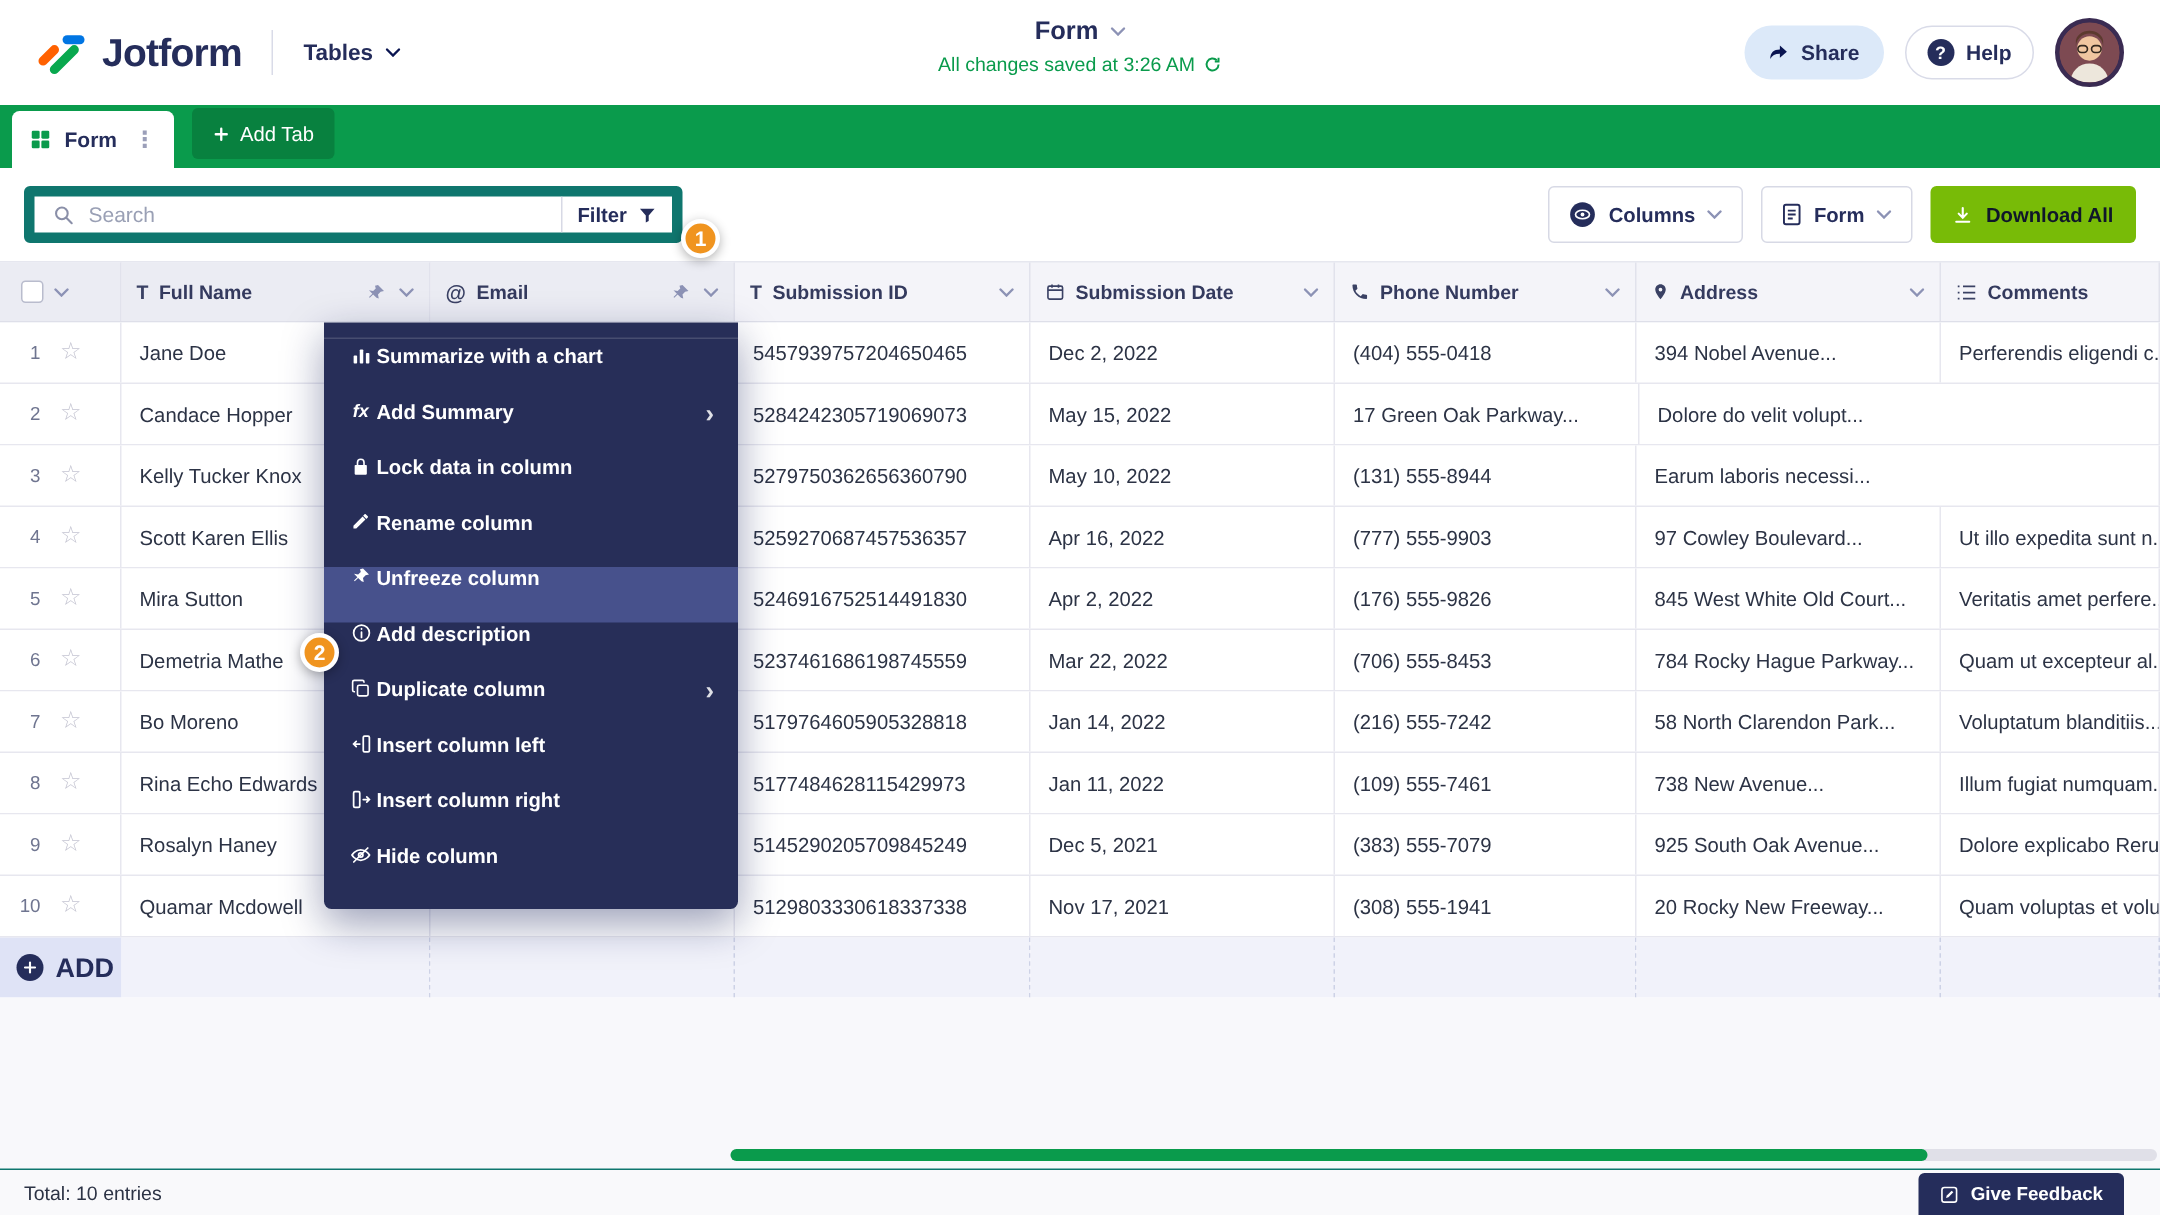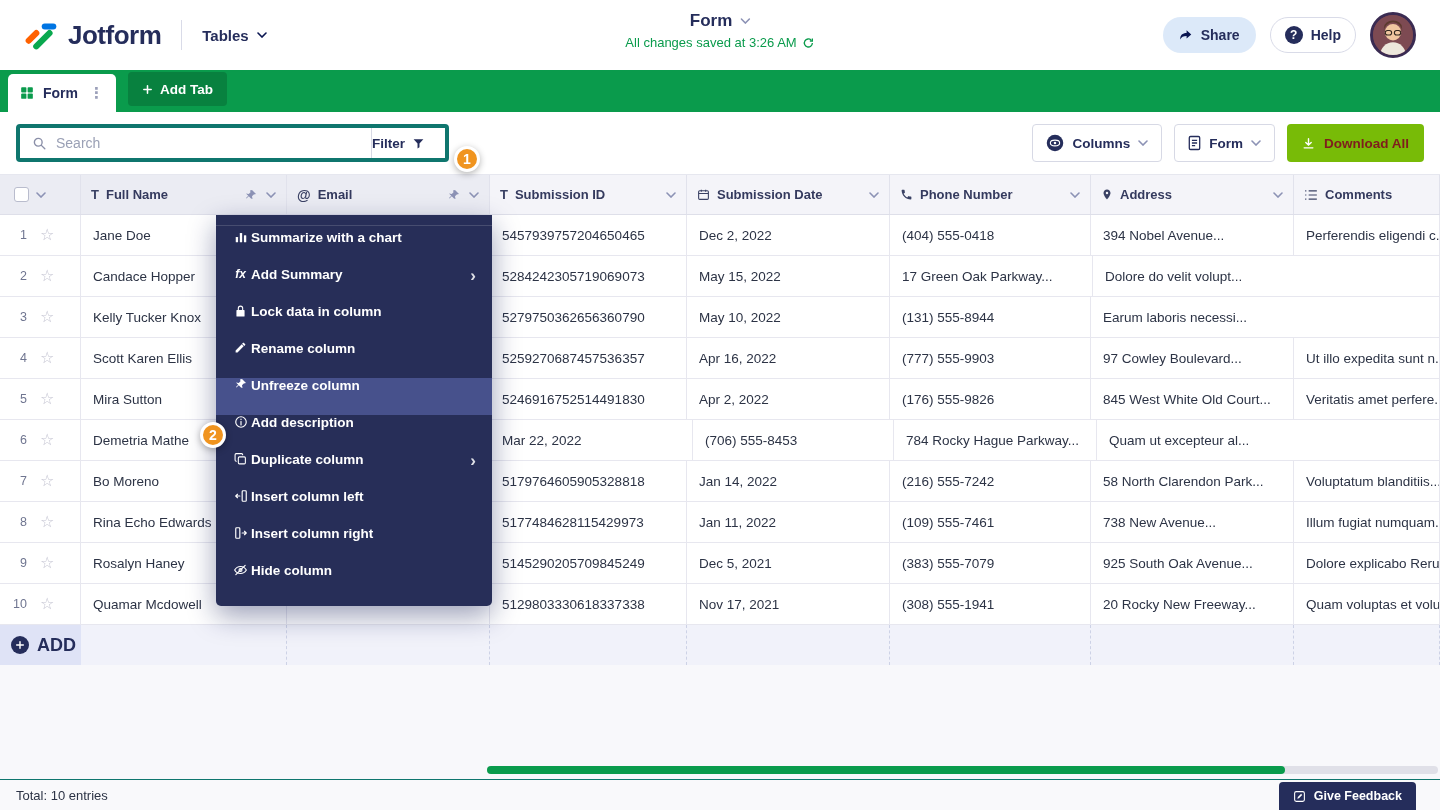--- a/index.html
+++ b/index.html
@@ -23,32 +23,32 @@
   .share-btn{display:flex;align-items:center;gap:8px;height:36px;padding:0 16px;border-radius:18px;background:var(--shareblue,#DCE9F9);color:var(--navy,#0A1551);font-size:14px;font-weight:600}
   .help-btn{display:flex;align-items:center;gap:8px;height:36px;padding:0 14px;border-radius:18px;background:#fff;border:1px solid #D9DBE8;color:var(--navy,#0A1551);font-size:14px;font-weight:600}
   .qmark{width:18px;height:18px;border-radius:50%;background:var(--navy,#252D5B);color:#fff;font-size:12px;font-weight:700;display:flex;align-items:center;justify-content:center}
   .avatar{width:46px;height:46px;border-radius:50%;border:3px solid #3A2B52;overflow:hidden;background:#7D4A52}
 
   
   .tabbar{height:42px;background:var(--green,#0A9B4C);display:flex;align-items:flex-end;padding-left:8px}
   .tab{height:38px;background:#fff;border-radius:5px 5px 0 0;display:flex;align-items:center;gap:9px;padding:0 12px;margin-right:12px}
   .tab-label{font-size:14px;font-weight:700;color:var(--navy,#0A1551)}
   .tab-dots{color:#9B9FB9;font-size:15px;font-weight:700;padding-left:2px}
-  .add-tab{align-self:center;height:34px;margin-bottom:0;display:flex;align-items:center;gap:7px;padding:0 14px;border-radius:4px;background:var(--addgreen,#08813F);color:#fff;font-size:13.5px;font-weight:700;margin-top:-4px}
+  .add-tab{align-self:center;height:34px;margin-bottom:0;display:flex;align-items:center;gap:7px;padding:0 14px;border-radius:4px;background:var(--addgreen,#08813F);color:#fff;font-size:13.5px;font-weight:400;margin-top:-4px}
 
   
   .toolbar{height:62px;display:flex;align-items:center;justify-content:space-between;padding:0 16px;background:#fff}
-  .search-group{display:flex;height:38px;border:4px solid #0f766e;border-radius:4px;overflow:hidden}
+  .search-group{display:flex;height:38px;border:7px solid #0f766e;border-radius:4px;overflow:hidden}
   .search-box{display:flex;align-items:center;gap:9px;width:351px;padding:0 12px;color:#8A8FA8}
   .search-box input{border:none;outline:none;flex:1;font-size:14px;font-family:inherit;color:#2C3345}
   .search-box input::placeholder{color:#9AA0B5}
-  .filter-btn{display:flex;align-items:center;gap:7px;width:74px;border-left:1px solid #D7D9E5;font-size:13.5px;font-weight:600;color:var(--navy,#252D5B)}
+  .filter-btn{display:flex;align-items:center;gap:7px;width:74px;justify-content:center;border-left:1px solid #D7D9E5;font-size:13.5px;font-weight:600;color:var(--navy,#252D5B)}
   .tb-right{display:flex;align-items:center;gap:12px}
   .btn-outline{display:flex;align-items:center;gap:8px;height:38px;padding:0 13px;border:1px solid #D7D9E5;border-radius:4px;background:#fff;font-size:13.5px;font-weight:600;color:var(--navy,#252D5B)}
-  .btn-download{display:flex;align-items:center;gap:9px;height:38px;padding:0 15px;border-radius:4px;background:var(--lime,#78BB07);color:#7f1d1d;font-size:13.5px;font-weight:700}
+  .btn-download{display:flex;align-items:center;gap:9px;height:38px;padding:0 15px;border-radius:4px;background:var(--lime,#78BB07);color:#0f172a;font-size:13.5px;font-weight:700}
 
   
   .table-wrap{position:absolute;top:174px;left:0;right:0}
   .c0{width:81px}.c1{width:206px}.c2{width:203px}.c3{width:197px}.c4{width:203px}.c5{width:201px}.c6{width:203px}.c7{flex:1;min-width:0}
   .thead{display:flex;height:41px;border-top:1px solid #E6E7EF;border-bottom:1px solid #DEDFE9;background:#F4F4F9}
   .th{display:flex;align-items:center;gap:7px;padding:0 10px;border-right:1px solid #E1E2EC;font-size:13px;font-weight:700;color:#343A5E;white-space:nowrap;overflow:hidden}
   .th.frozen{background:#EBECF3}
   .th .right-grp{margin-left:auto;display:flex;align-items:center;gap:9px}
   .th .chev,.pinicon{color:#8C92B5}
   .gT{font-weight:800;font-size:13px;color:#3A4164}
@@ -428,20 +428,21 @@
         <div class="td c6">845 West White Old Court...</div>
         <div class="td c7">Veritatis amet perfere...</div>
       </div>
       <div class="trow">
         <div class="td c0 handle">
           <span class="rownum">6</span>
           <span class="star">☆</span>
         </div>
         <div class="td c1">Demetria Mathe</div>
         <div class="td c2"></div>
+        <div class="td c3">5237461686198745559</div>
         <div class="td c4">Mar 22, 2022</div>
         <div class="td c5">(706) 555-8453</div>
         <div class="td c6">784 Rocky Hague Parkway...</div>
         <div class="td c7">Quam ut excepteur al...</div>
       </div>
       <div class="trow">
         <div class="td c0 handle">
           <span class="rownum">7</span>
           <span class="star">☆</span>
         </div>

